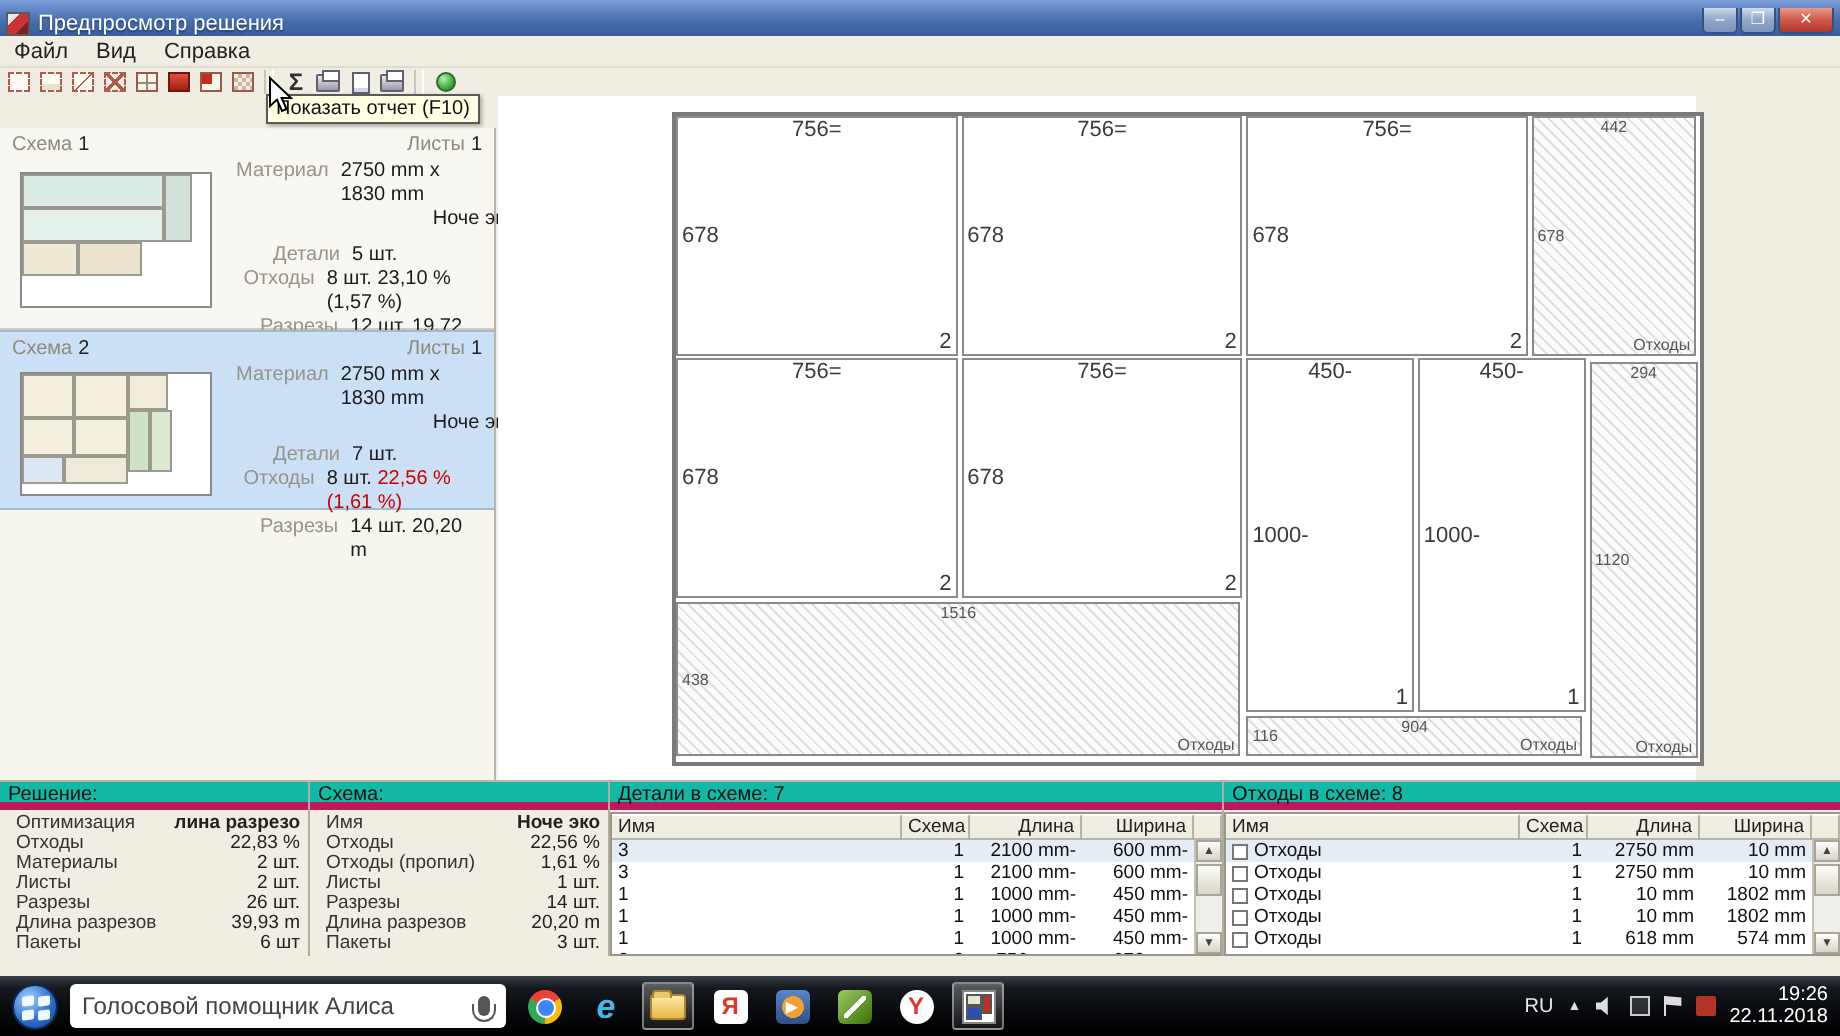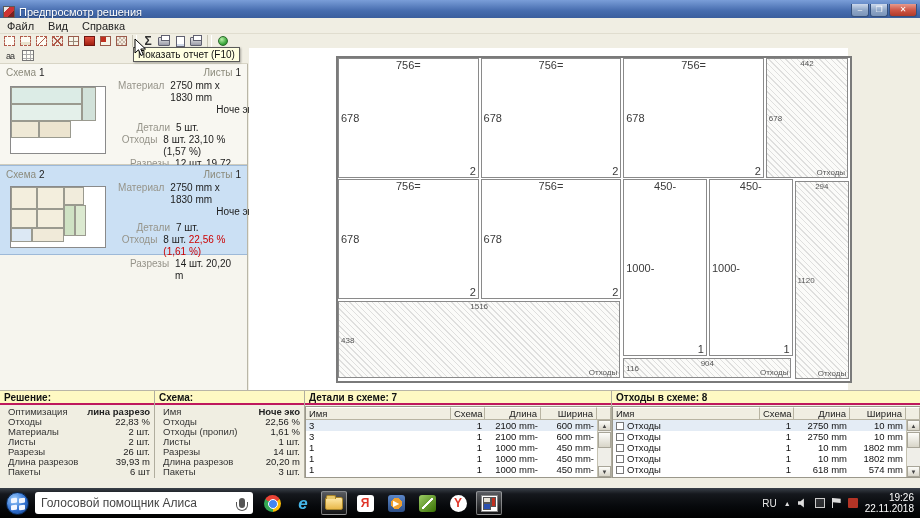--- a/index.html
+++ b/index.html
@@ -75,21 +75,21 @@
       repeating-linear-gradient(45deg, rgba(150,150,150,.28) 0 1px, transparent 1px 4px), #fbfbf9; }
   .lbl { position:absolute; color:#3a3a3a; font-size:11px; white-space:nowrap; }
   .lbl-top { top:0; left:0; right:0; text-align:center; }
   .lbl-left { left:2px; top:50%; transform:translateY(-50%); }
   .lbl-corner { right:2px; bottom:0; }
   .waste .lbl { font-size:8px; color:#555; }
 
   
   .bottom { position:absolute; left:0; top:390px; width:920px; height:88px; display:flex; background:#f0eee2; border-top:1px solid #b9b6a7; }
   .bpanel { position:relative; height:100%; border-right:1px solid #b0ad9e; }
-  .bpanel-title { font-size:10px; font-weight:bold; color:#111; padding:1px 4px; border-bottom:2px solid #be185d; background:#fef9c3; height:14px; }
+  .bpanel-title { font-size:10px; font-weight:normal; color:#111; padding:1px 4px; border-bottom:4px solid #be185d; background:#14b8a6; height:14px; }
   .stat-rows { padding:2px 4px 0 8px; }
   .stat-row { display:flex; justify-content:space-between; font-size:9.5px; line-height:10px; color:#222; }
   .stat-row:first-child .val { font-weight:bold; }
   .stat-row .key { color:#333; }
 
   .tbl { position:absolute; left:0; top:15px; right:0; bottom:0; background:#fff; border:1px solid #9a978a; border-right:none; overflow:hidden; }
   .tbl-head { display:flex; height:13px; background:#f0eee2; font-size:9.5px; color:#222; }
   .th { border-right:1px solid #b8b4a2; border-bottom:1px solid #b8b4a2; border-top:1px solid #fff; padding:0 3px; line-height:12px; }
   .tr { display:flex; height:11px; font-size:9.5px; color:#111; }
   .tr.sel { background:#e4ecf5; }
@@ -207,28 +207,20 @@
         <div class="ic-page"></div>
       </div>
       <div class="tb-btn">
         <div class="ic-printer"></div>
       </div>
       <div class="tb-sep"></div>
       <div class="tb-btn">
         <div class="ic-greendot"></div>
       </div>
     </div>
-  <div class="toolbar2" id="toolbar2">
-      <div class="tb-btn">
-        <span class="tb2-a">aa</span>
-      </div>
-      <div class="tb-btn">
-        <div class="tb2-grid"></div>
-      </div>
-    </div>
 
   <div class="tooltip">Показать отчет (F10)</div>
   <svg class="cursor" width="13" height="19" viewBox="0 0 13 19">
     <path d="M1,1 L1,15 L4.5,11.8 L7,17.5 L9.3,16.5 L6.8,11 L11.5,11 Z" fill="#fff" stroke="#000" stroke-width="1"></path>
   </svg>
 
   <div class="sidebar">
 
     <div class="scheme-card">
       <div class="card-head">

